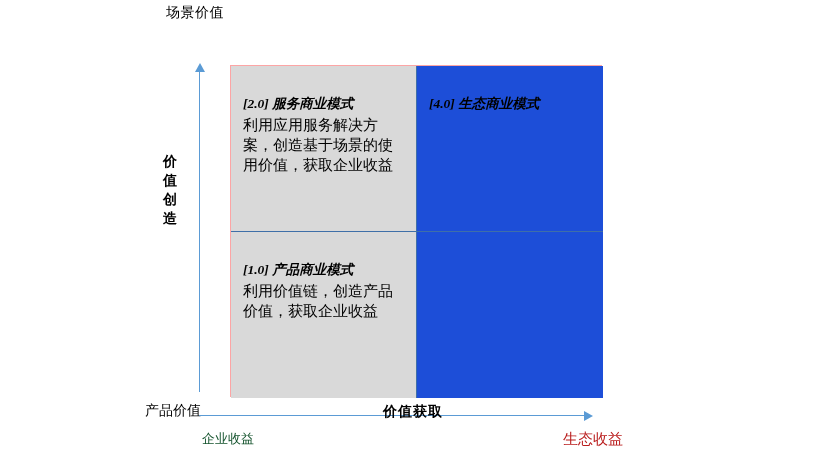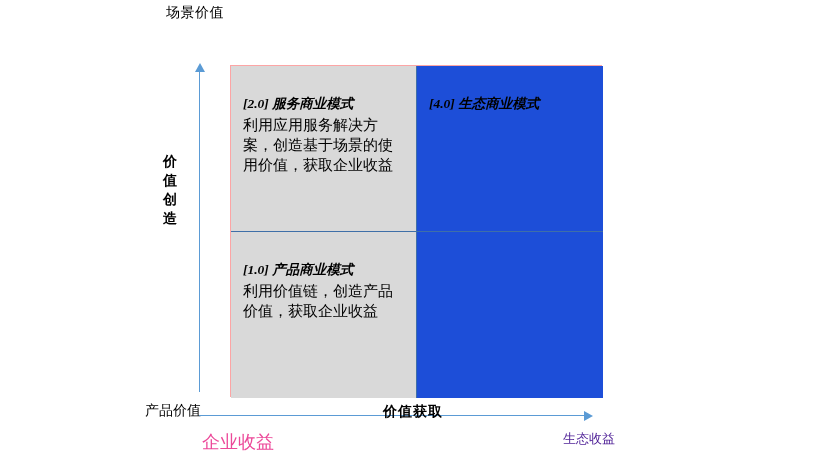--- a/index.html
+++ b/index.html
@@ -35,29 +35,29 @@
     left: 145px;
     top: 382px;
     font-size: 14px;
     color: #000;
     margin-top: 20px;
   }
   .axis-x-left-tick {
     position: absolute;
     left: 202px;
     top: 430px;
-    font-size: 18px;
-    color: #ec4899;
+    font-size: 13px;
+    color: #14532d;
   }
   .axis-x-right-tick {
     position: absolute;
     left: 563px;
     top: 430px;
-    font-size: 13px;
-    color: #4c1d95;
+    font-size: 15px;
+    color: #b91c1c;
   }
   .axis-x-title {
     position: absolute;
     left: 383px;
     top: 403px;
     font-size: 14px;
     font-weight: bold;
     font-family: "Liberation Serif", serif;
     letter-spacing: 1px;
   }

